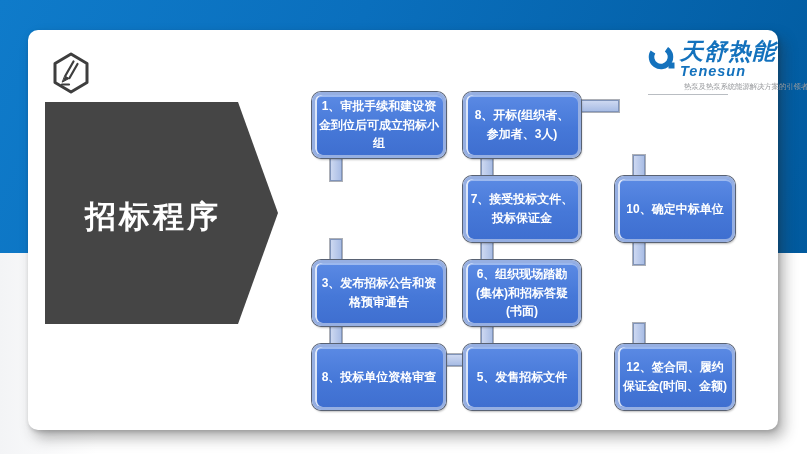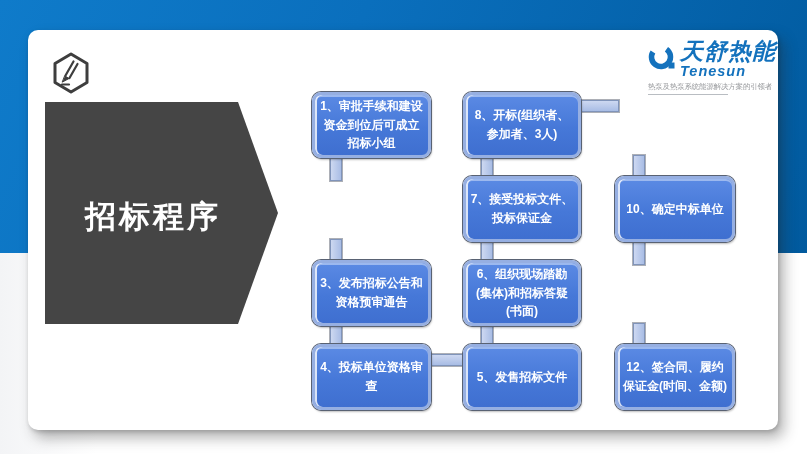--- a/index.html
+++ b/index.html
@@ -33,34 +33,34 @@
     color:#ffffff;font-size:31px;font-weight:bold;letter-spacing:3px;
     text-align:center;white-space:nowrap;
   }
   
   .logo{position:absolute;left:620px;top:10px;width:140px;}
   .logo-row{display:flex;align-items:flex-start;}
   .logo-glyph{flex:0 0 28px;margin-top:3px;}
   .logo-texts{margin-left:4px;line-height:1;}
   .brand-cn{color:#1472bd;font-size:23px;font-weight:bold;font-style:italic;letter-spacing:1px;white-space:nowrap;}
   .brand-en{color:#1472bd;font-size:14.5px;font-weight:bold;font-style:italic;letter-spacing:1px;margin-top:1px;}
-  .tagline{color:#97999c;font-size:7.5px;letter-spacing:-0.2px;margin-top:3px;white-space:nowrap;}
+  .tagline{color:#97999c;font-size:7.5px;letter-spacing:-0.2px;margin-top:3px;white-space:nowrap;margin-left:36px;}
   .logo-rule{width:80px;height:0;border-top:1px solid #b9bdc2;margin-top:2px;}
   
   .fbox{
     position:absolute;height:66px;border-radius:9px;z-index:2;box-sizing:border-box;
     background:linear-gradient(180deg,#5b8ae4 0%,#4678d8 55%,#3f6fd0 100%);
     border:3px solid #96afe2;
     box-shadow:0 0 0 1px #596273,1px 2px 2px rgba(0,0,0,.25),
                inset 2px 0 0 rgba(255,255,255,.8),inset 0 2px 0 rgba(255,255,255,.4);
     color:#ffffff;font-weight:bold;font-size:12px;line-height:1.55;
     display:flex;align-items:center;justify-content:center;text-align:center;
     padding:2px 3px;
   }
-  .c0{left:284px;width:119px}
+  .c0{left:284px;width:134px}
   .c1{left:435px;width:118px}
   .c2{left:587px;width:120px}
   .r0{top:62px}.r1{top:146px}.r2{top:230px}.r3{top:314px}
   
   .conn{
     position:absolute;z-index:1;box-sizing:border-box;
     border:1px solid #8094ba;box-shadow:0 0 0 1px rgba(90,95,110,.5);
   }
   .conn.v{width:12px;height:26px;background:linear-gradient(90deg,#cdd8f1,#a9bde5);}
   .conn.h{height:12px;background:linear-gradient(180deg,#cdd8f1,#a9bde5);}
@@ -114,21 +114,21 @@
 
     <div class="conn v" style="left:605px;top:125px"></div>
     <div class="conn v" style="left:605px;top:209px"></div>
     <div class="conn v" style="left:605px;top:293px"></div>
 
     <div class="conn h" style="left:394px;top:324px;width:45px"></div>
     <div class="conn h" style="left:549px;top:70px;width:42px"></div>
 
     <div class="fbox c0 r0">1、审批手续和建设资金到位后可成立招标小组</div>
     <div class="fbox c0 r2">3、发布招标公告和资格预审通告</div>
-    <div class="fbox c0 r3">4、投标单位资格审查</div>
+    <div class="fbox c0 r3">8、投标单位资格审查</div>
 
     <div class="fbox c1 r0">8、开标(组织者、参加者、3人)</div>
     <div class="fbox c1 r1">7、接受投标文件、投标保证金</div>
     <div class="fbox c1 r2">6、组织现场踏勘(集体)和招标答疑(书面)</div>
     <div class="fbox c1 r3">5、发售招标文件</div>
 
     <div class="fbox c2 r1">10、确定中标单位</div>
     <div class="fbox c2 r3">12、签合同、履约保证金(时间、金额)</div>
 
   </div>

